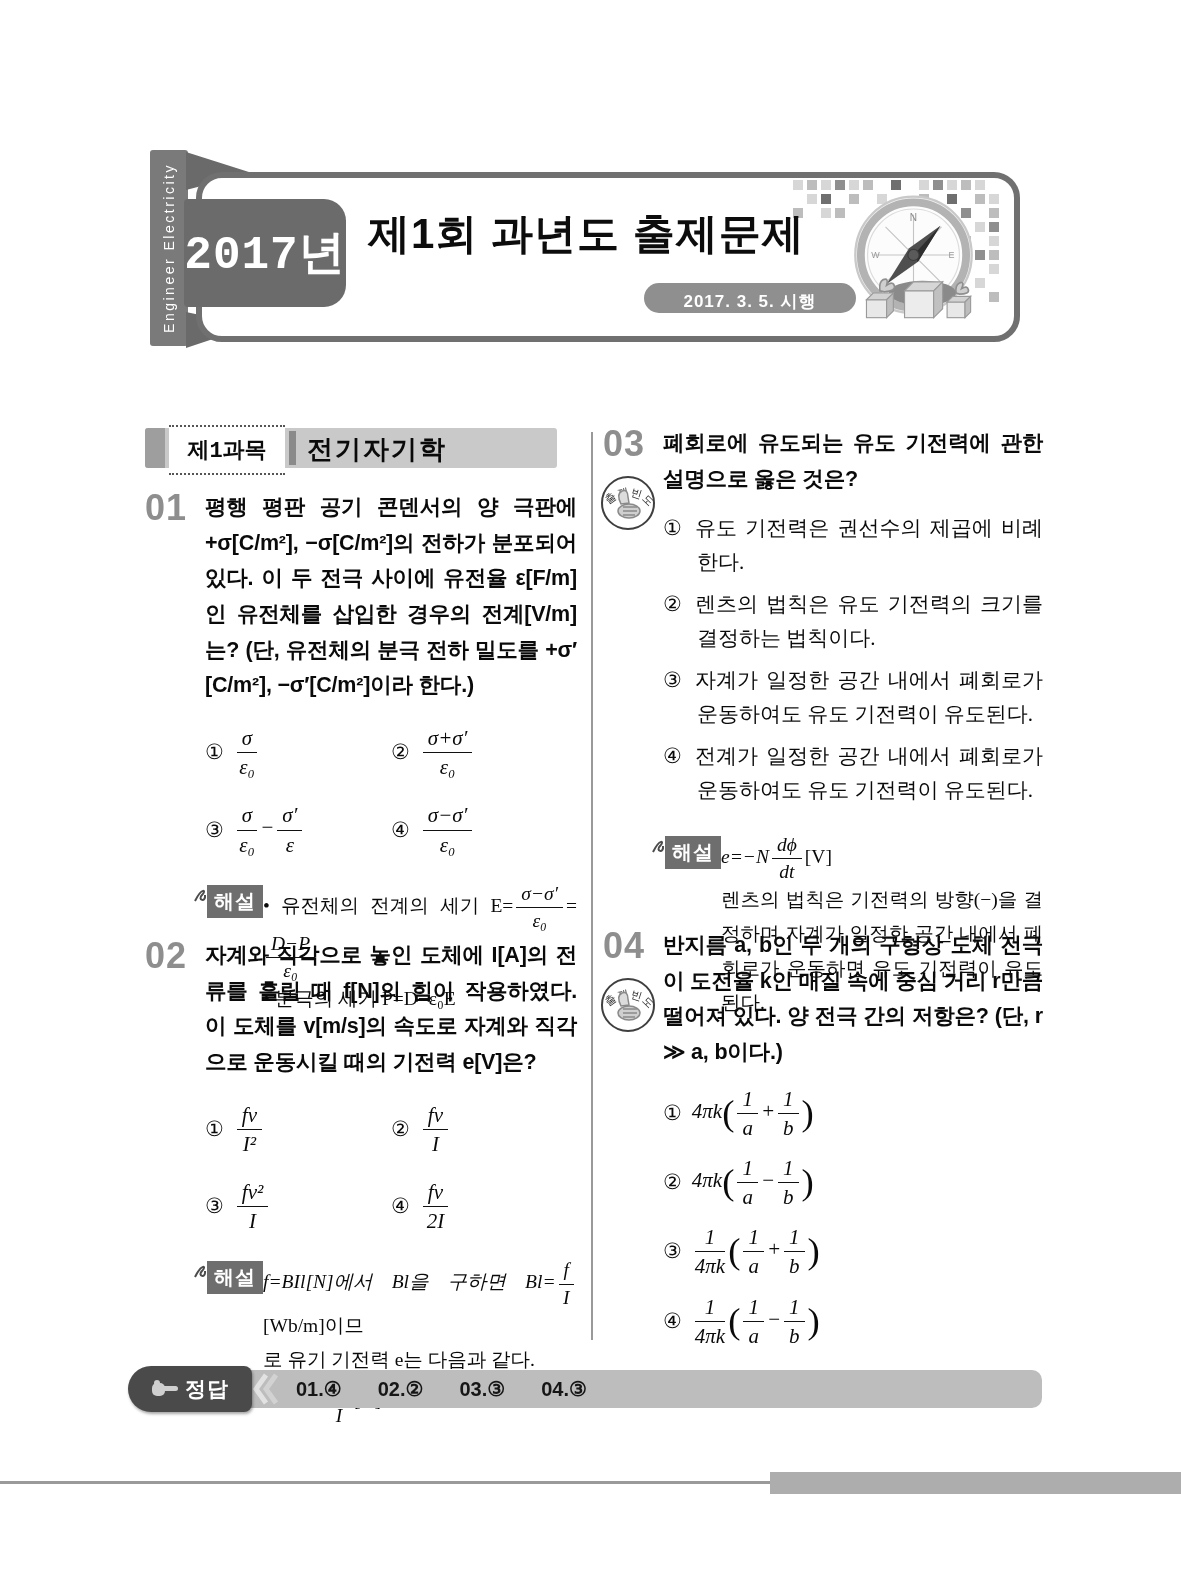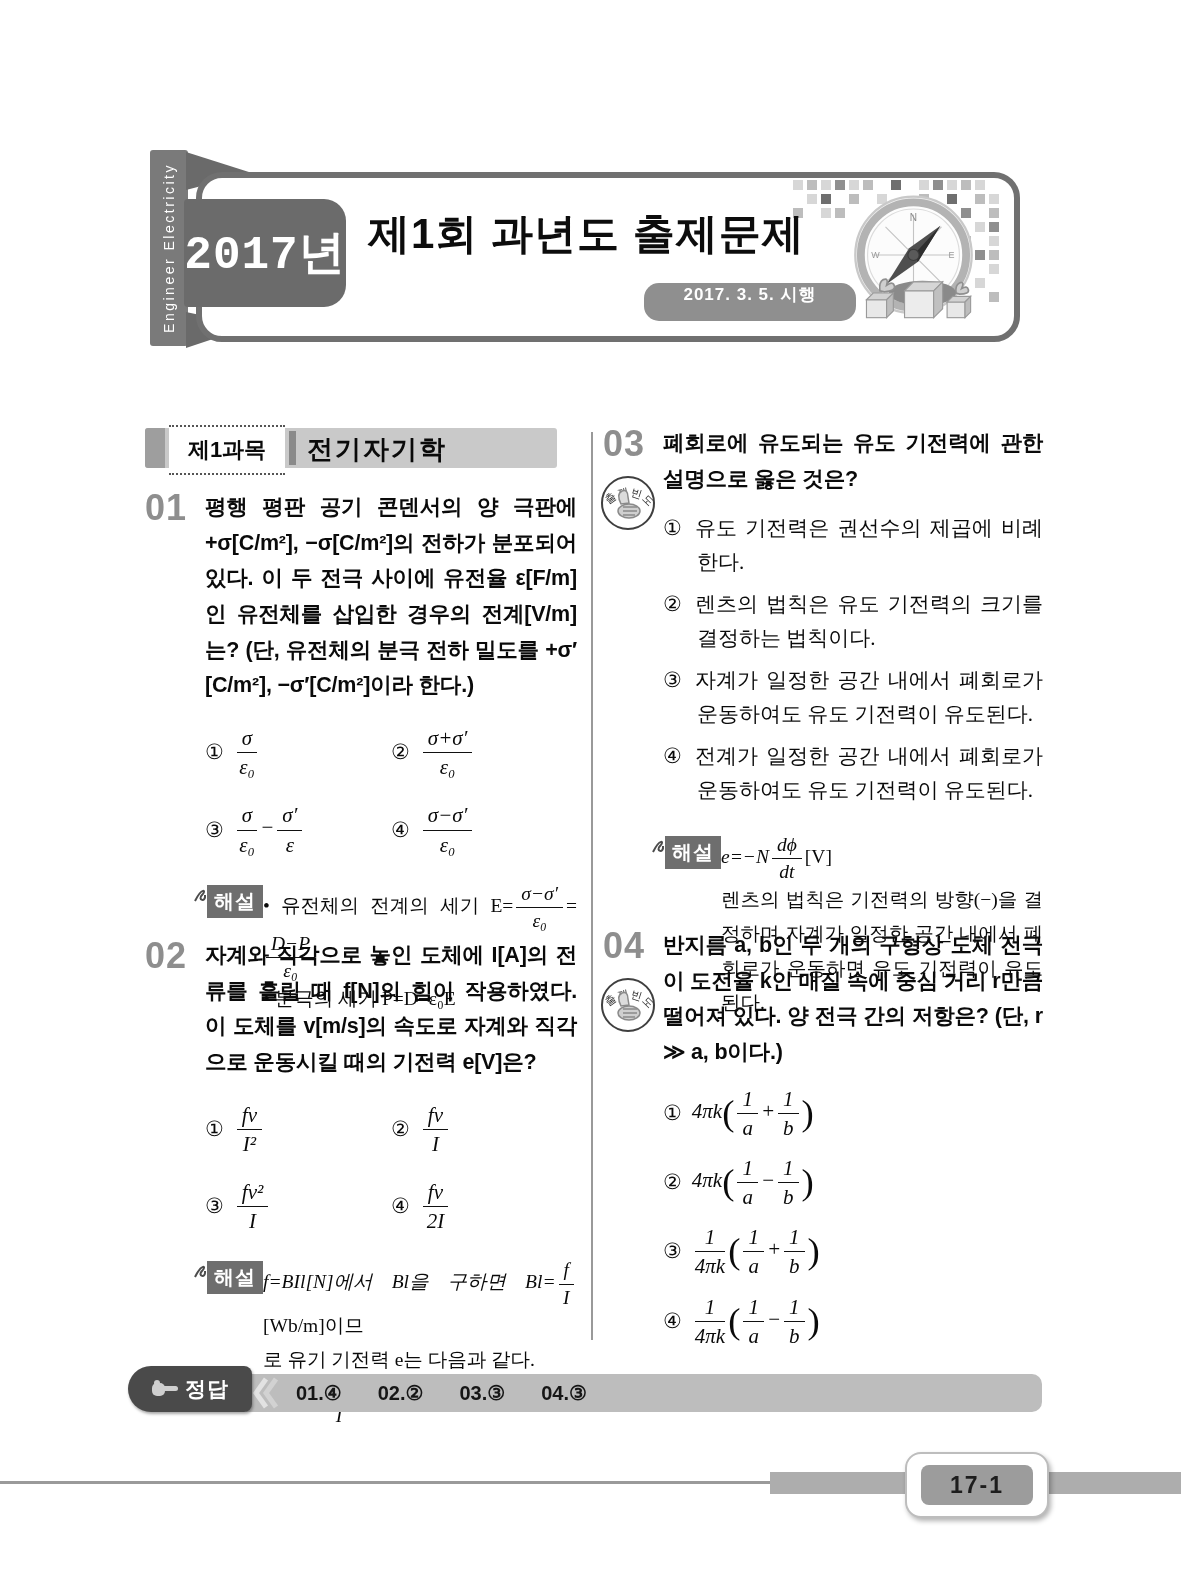--- a/index.html
+++ b/index.html
@@ -14,31 +14,31 @@
         clip-path:polygon(0 0,100% 55%,0 100%);}
   .fold-bottom{position:absolute;left:186px;top:308px;width:66px;height:40px;background:#6a6a6a;
         clip-path:polygon(0 100%,100% 45%,0 10%);}
   .band{position:absolute;left:196px;top:172px;width:812px;height:158px;background:#fff;
         border:6px solid #707070;border-radius:26px;}
   .year-box{position:absolute;left:184px;top:199px;width:162px;height:108px;background:#6b6b6b;
         border-radius:4px 22px 22px 4px;display:flex;align-items:center;justify-content:center;z-index:5;}
   .year-box span{color:#fff;font-size:46px;font-weight:800;letter-spacing:1px;font-family:Liberation Mono, monospace;}
   .main-title{position:absolute;left:368px;top:206px;width:480px;font-size:42px;font-weight:900;
         letter-spacing:1px;color:#0c0c0c;white-space:nowrap;z-index:4;}
-  .date-pill{position:absolute;left:644px;top:283px;width:212px;height:38px;background:#8f8f8f;
-        border-radius:15px;display:flex;align-items:flex-start;justify-content:center;z-index:4;}
+  .date-pill{position:absolute;left:644px;top:283px;width:212px;height:30px;background:#8f8f8f;
+        border-radius:15px;display:flex;align-items:flex-end;justify-content:center;z-index:4;}
   .date-pill span{color:#fff;font-size:17px;font-weight:700;letter-spacing:1px;}
   .mosaic{position:absolute;left:793px;top:180px;z-index:2;}
   .compass{position:absolute;left:846px;top:190px;z-index:3;}
 
   
   .section-bar{position:absolute;left:145px;top:428px;width:412px;height:40px;background:#c9c9c9;border-radius:3px;}
   .section-bar .block{position:absolute;left:0;top:0;width:20px;height:40px;background:#9e9e9e;border-radius:3px 0 0 3px;}
   .section-tab{position:absolute;left:24px;top:-3px;width:116px;height:46px;background:#fff;
-        border-top:2px dotted #555;border-bottom:2px dotted #555;display:flex;align-items:center;justify-content:center;}
+        border-top:2px dotted #555;border-bottom:2px dotted #555;display:flex;align-items:center;justify-content:center;font-family:Liberation Mono, monospace;}
   .section-tab span{font-size:22px;font-weight:700;}
   .section-accent{position:absolute;left:144px;top:3px;width:7px;height:34px;background:#8a8a8a;}
   .section-name{position:absolute;left:162px;top:4px;font-size:26px;font-weight:800;letter-spacing:2px;}
 
   
   .divider{position:absolute;left:591px;top:432px;width:2px;height:908px;background:#999;}
   .qblock{position:absolute;display:flex;gap:6px;}
   .q1{left:145px;top:490px;width:432px;}
   .q2{left:145px;top:938px;width:432px;}
   .q3{left:603px;top:426px;width:440px;}
@@ -68,21 +68,21 @@
   .sol-badge .tag{background:#6e6e6e;color:#fff;font-size:20px;font-weight:700;padding:3px 7px;letter-spacing:1px;}
   .sol-line{font-family:"Liberation Serif","DejaVu Serif",serif;font-size:19.5px;line-height:1.75;
         text-align:justify;}
   .sol-line .it{font-style:italic;}
   .sol .frac{font-style:italic;}
 
   
   .stamp{margin-top:12px;margin-left:-4px;}
 
   
-  .answer-bar{position:absolute;left:128px;top:1366px;width:914px;height:46px;display:flex;align-items:flex-end;}
+  .answer-bar{position:absolute;left:128px;top:1366px;width:914px;height:46px;display:flex;align-items:center;}
   .answer-badge{position:relative;z-index:2;width:124px;height:46px;background:#4a4a4a;
         border-radius:23px 8px 8px 23px;display:flex;align-items:center;justify-content:center;gap:6px;box-shadow:1px 2px 3px rgba(0,0,0,.35);}
   .answer-badge span{color:#fff;font-size:21px;font-weight:800;letter-spacing:1px;}
   .answer-track{position:relative;flex:1;height:38px;background:#bdbdbd;border-radius:4px 10px 10px 4px;
         margin-left:-8px;display:flex;align-items:center;padding-left:52px;gap:36px;}
   .answer-track .chev{position:absolute;left:8px;top:2px;}
   .answer-item{font-size:20px;font-weight:800;color:#161616;}
 
   
   .foot-line{position:absolute;left:0;top:1481px;width:1181px;height:3px;background:#9a9a9a;}
@@ -375,19 +375,14 @@
       </svg>
       <span class="answer-item">01.④</span>
       <span class="answer-item">02.②</span>
       <span class="answer-item">03.③</span>
       <span class="answer-item">04.③</span>
     </div>
   </div>
 
   <div class="foot-line"></div>
   <div class="foot-band"></div>
-  <div class="page-badge">
-    <div class="inner">
-        <span>17-1</span>
-      </div>
-  </div>
 
 </div>
 
 </body></html>

